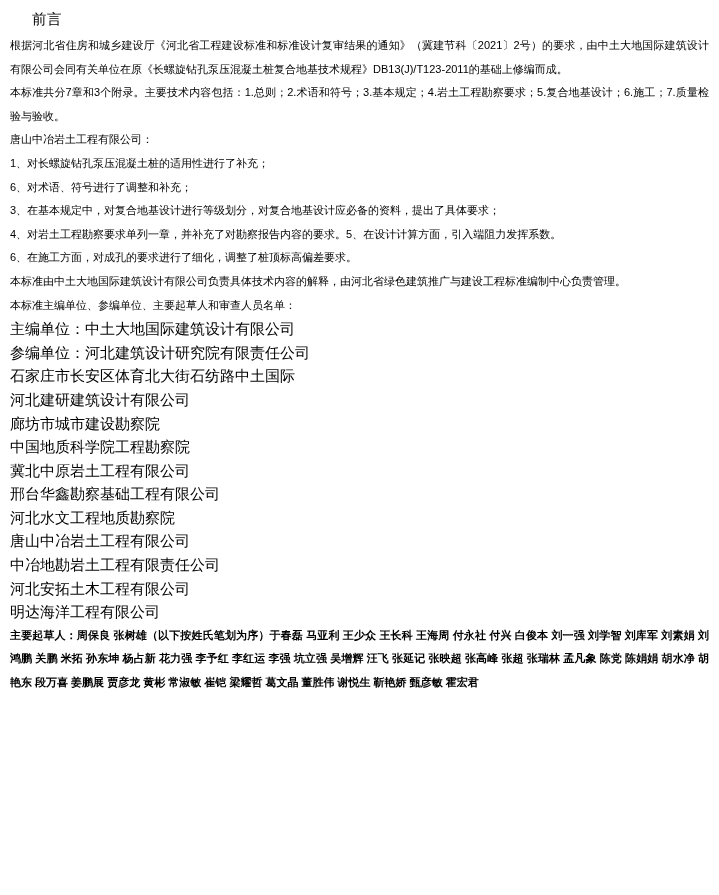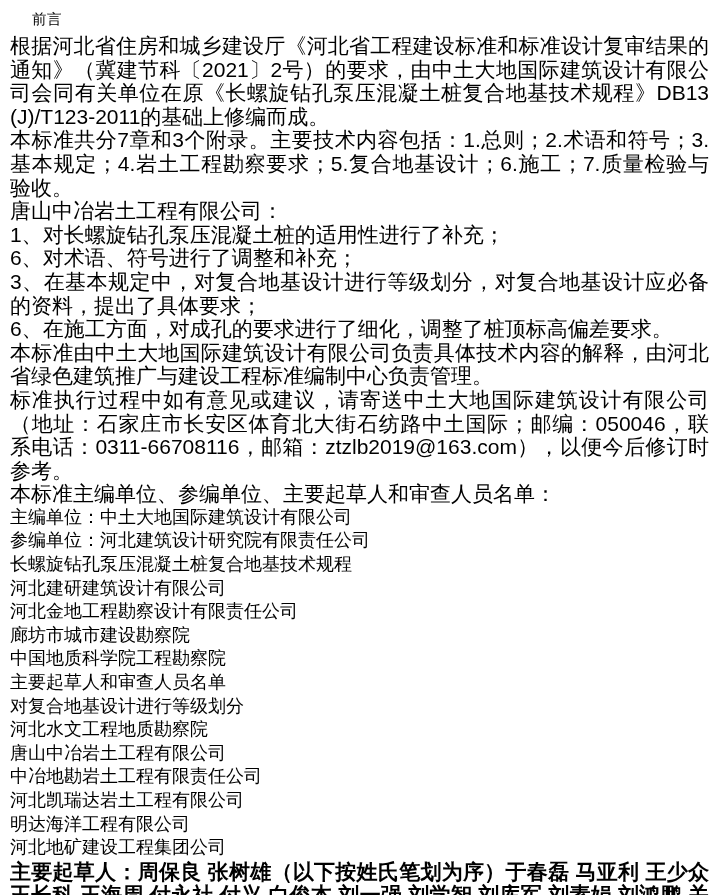--- a/index.html
+++ b/index.html
@@ -24,62 +24,60 @@
   .doc-title {
     text-align: left;
     padding-left: 22px;
     font-size: 14.5px;
     line-height: 22px;
     margin-bottom: 4px;
     letter-spacing: 0.5px;
   }
   p.para {
     margin: 0;
-    font-size: 21px;
+    font-size: 11px;
     line-height: 23.6px;
     text-align: justify;
     text-justify: inter-ideograph;
     word-break: break-all;
   }
   p.line {
     margin: 0;
-    font-size: 18px;
+    font-size: 15px;
     line-height: 23.6px;
     white-space: nowrap;
   }
   .bold {
     font-weight: bold;
   }
 </style>
 </head>
 <body>
 
 <div class="page">
   <div class="doc-title">前言</div>
   <div id="body-content">
       <p class="para">根据河北省住房和城乡建设厅《河北省工程建设标准和标准设计复审结果的通知》（冀建节科〔2021〕2号）的要求，由中土大地国际建筑设计有限公司会同有关单位在原《长螺旋钻孔泵压混凝土桩复合地基技术规程》DB13(J)/T123-2011的基础上修编而成。</p>
       <p class="para">本标准共分7章和3个附录。主要技术内容包括：1.总则；2.术语和符号；3.基本规定；4.岩土工程勘察要求；5.复合地基设计；6.施工；7.质量检验与验收。</p>
       <p class="para">唐山中冶岩土工程有限公司：</p>
       <p class="para">1、对长螺旋钻孔泵压混凝土桩的适用性进行了补充；</p>
       <p class="para">6、对术语、符号进行了调整和补充；</p>
       <p class="para">3、在基本规定中，对复合地基设计进行等级划分，对复合地基设计应必备的资料，提出了具体要求；</p>
+      <p class="para">4、对岩土工程勘察要求单列一章，并补充了对勘察报告内容的要求。5、在设计计算方面，引入端阻力发挥系数。</p>
       <p class="para">6、在施工方面，对成孔的要求进行了细化，调整了桩顶标高偏差要求。</p>
       <p class="para">本标准由中土大地国际建筑设计有限公司负责具体技术内容的解释，由河北省绿色建筑推广与建设工程标准编制中心负责管理。</p>
-      <p class="para">标准执行过程中如有意见或建议，请寄送中土大地国际建筑设计有限公司（地址：石家庄市长安区体育北大街石纺路中土国际；邮编：050046，联系电话：0311-66708116，邮箱：ztzlb2019@163.com），以便今后修订时参考。</p>
       <p class="para">本标准主编单位、参编单位、主要起草人和审查人员名单：</p>
       <p class="line">主编单位：中土大地国际建筑设计有限公司</p>
       <p class="line">参编单位：河北建筑设计研究院有限责任公司</p>
-      <p class="line">长螺旋钻孔泵压混凝土桩复合地基技术规程</p>
+      <p class="line">石家庄市长安区体育北大街石纺路中土国际</p>
       <p class="line">河北建研建筑设计有限公司</p>
-      <p class="line">河北金地工程勘察设计有限责任公司</p>
       <p class="line">廊坊市城市建设勘察院</p>
       <p class="line">中国地质科学院工程勘察院</p>
-      <p class="line">主要起草人和审查人员名单</p>
-      <p class="line">对复合地基设计进行等级划分</p>
+      <p class="line">冀北中原岩土工程有限公司</p>
+      <p class="line">邢台华鑫勘察基础工程有限公司</p>
       <p class="line">河北水文工程地质勘察院</p>
       <p class="line">唐山中冶岩土工程有限公司</p>
       <p class="line">中冶地勘岩土工程有限责任公司</p>
-      <p class="line">河北凯瑞达岩土工程有限公司</p>
+      <p class="line">河北安拓土木工程有限公司</p>
       <p class="line">明达海洋工程有限公司</p>
-      <p class="line">河北地矿建设工程集团公司</p>
       <p class="para bold">主要起草人：周保良 张树雄（以下按姓氏笔划为序）于春磊 马亚利 王少众 王长科 王海周 付永社 付兴 白俊本 刘一强 刘学智 刘库军 刘素娟 刘鸿鹏 关鹏 米拓 孙东坤 杨占新 花力强 李予红 李红运 李强 坑立强 吴增辉 汪飞 张延记 张映超 张高峰 张超 张瑞林 孟凡象 陈党 陈娟娟 胡水净 胡艳东 段万喜 姜鹏展 贾彦龙 黄彬 常淑敏 崔铠 梁耀哲 葛文晶 董胜伟 谢悦生 靳艳娇 甄彦敏 霍宏君</p>
     </div>
 </div>
 
 </body></html>

